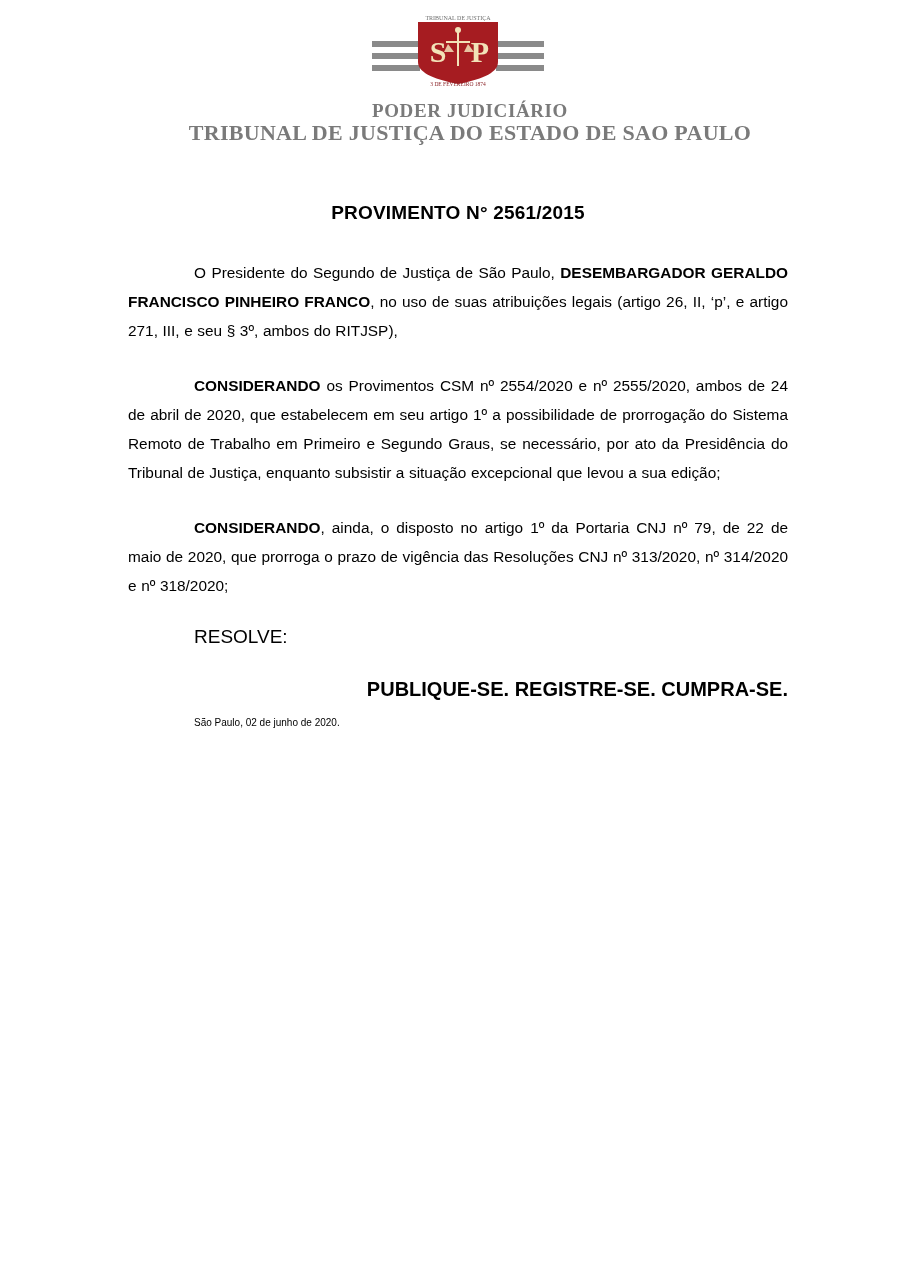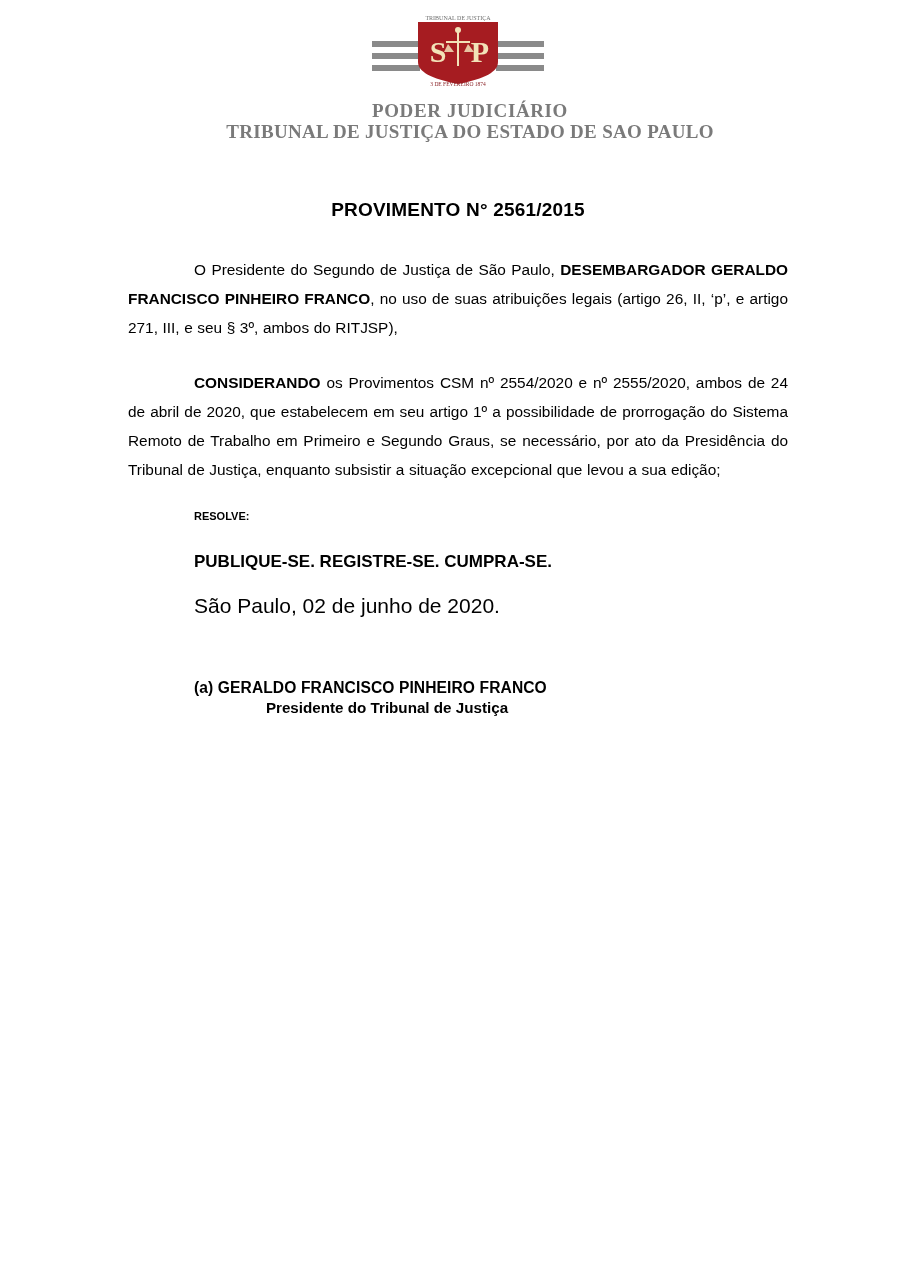--- a/index.html
+++ b/index.html
@@ -45,21 +45,21 @@
   .header-line1 {
     font-family: "Liberation Serif", serif;
     font-weight: bold;
     font-size: 19px;
     letter-spacing: 0.6px;
     color: #7a7a7a;
   }
   .header-line2 {
     font-family: "Liberation Serif", serif;
     font-weight: bold;
-    font-size: 19px;
+    font-size: 22px;
     letter-spacing: 0.3px;
     color: #7a7a7a;
   }
 
   
   .content {
     margin: 0 auto;
     width: 660px;
     padding-top: 56px;
   }
@@ -76,34 +76,35 @@
     line-height: 29px;
     margin: 0 0 26px 0;
     text-indent: 66px;
     word-spacing: 0.3px;
   }
   .b {
     font-weight: bold;
   }
   .resolve {
     text-indent: 66px;
-    font-weight: bold;
-    font-size: 11px;
+    font-weight: normal;
+    font-size: 19px;
     margin: 0 0 30px 0;
   }
   .publique {
     text-indent: 66px;
     font-weight: bold;
-    font-size: 17px;
-    margin: 0 0 22px 0;
+    font-size: 20px;
+    margin: 0 0 16px 0;
+    text-align: right;
   }
   .local-data {
     text-indent: 66px;
-    font-size: 21px;
-    margin: 0 0 61px 0;
+    font-size: 10px;
+    margin: 0 0 44px 0;
   }
   .sign {
     margin-left: 66px;
     margin-top: 36px;
   }
   .sign-name {
     font-weight: bold;
     font-size: 15.6px;
     letter-spacing: 0.1px;
   }
@@ -162,30 +163,29 @@
 
     <div>
       <p class="para">
         <span>O Presidente do Segundo de Justiça de São Paulo, </span><span class="b">DESEMBARGADOR GERALDO FRANCISCO PINHEIRO FRANCO</span><span>, no uso de suas atribuições legais (artigo 26, II, ‘p’, e artigo 271, III, e seu § 3º, ambos do RITJSP),</span>
       </p>
 
       <p class="para">
         <span class="b">CONSIDERANDO</span><span> os Provimentos CSM nº 2554/2020 e nº 2555/2020, ambos de 24 de abril de 2020, que estabelecem em seu artigo 1º a possibilidade de prorrogação do Sistema Remoto de Trabalho em Primeiro e Segundo Graus, se necessário, por ato da Presidência do Tribunal de Justiça, enquanto subsistir a situação excepcional que levou a sua edição;</span>
       </p>
 
+      <p class="para">
+        <span class="b">CONSIDERANDO</span><span>, ainda, o disposto no artigo 1º da Portaria CNJ nº 79, de 22 de maio de 2020, que prorroga o prazo de vigência das Resoluções CNJ nº 313/2020, nº 314/2020 e nº 318/2020;</span>
+      </p>
 
     </div>
 
     <p class="resolve">RESOLVE:</p>
 
 
 
     <p class="publique">PUBLIQUE-SE. REGISTRE-SE. CUMPRA-SE.</p>
 
     <p class="local-data">São Paulo, 02 de junho de 2020.</p>
 
-    <div class="sign">
-      <div class="sign-name">(a)  GERALDO FRANCISCO PINHEIRO FRANCO</div>
-      <div class="sign-role">Presidente do Tribunal de Justiça</div>
-    </div>
 
   </div>
 </div>
 
 </body></html>

